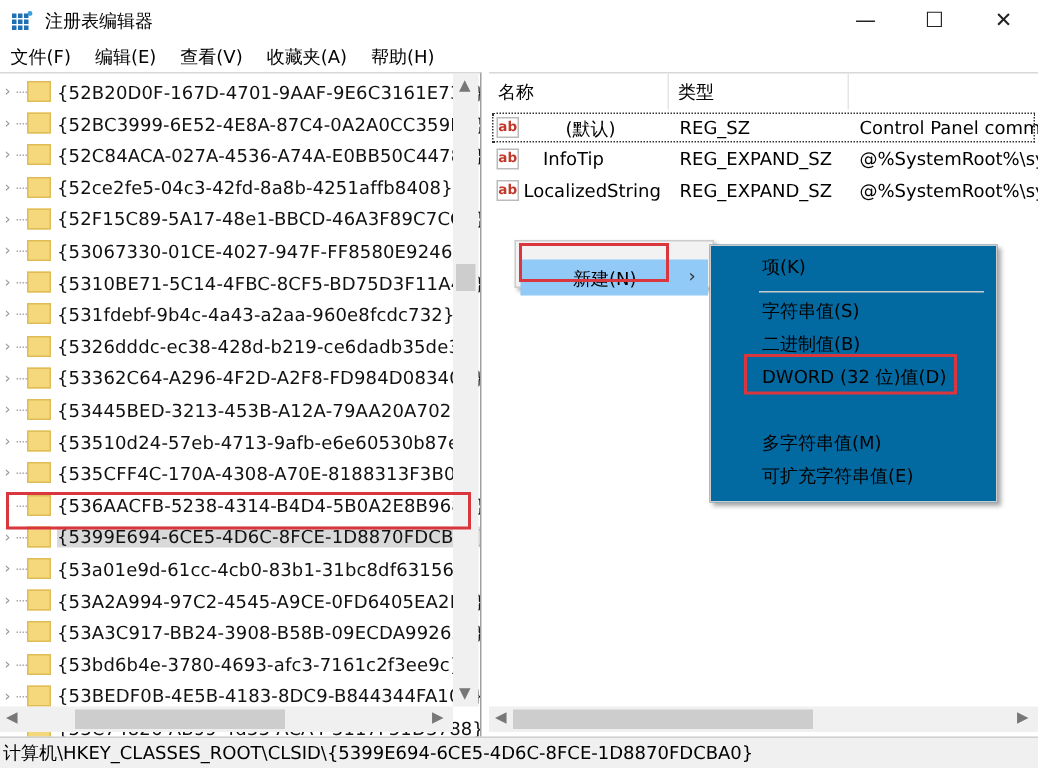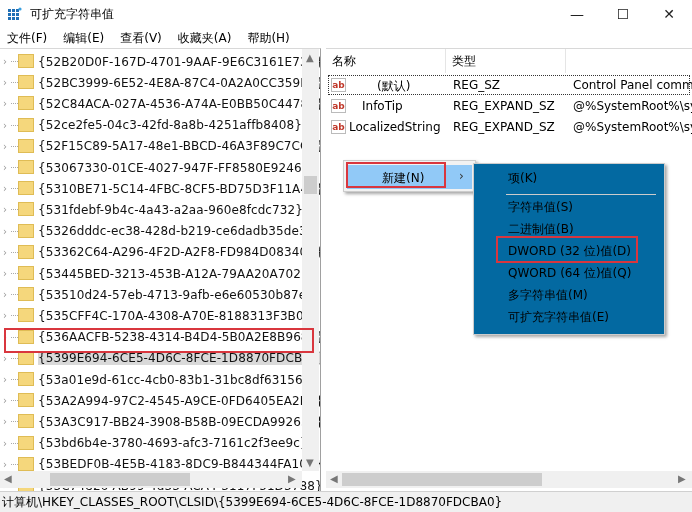--- a/index.html
+++ b/index.html
@@ -24,21 +24,21 @@
   .sarrow{position:absolute;font-size:10px;color:#777;}
   .right-pane{position:absolute;left:326px;top:48px;width:366px;height:443px;border-top:1px solid #d8d8d8;background:#fff;overflow:hidden;}
   .col-head{position:absolute;top:0;height:24px;line-height:24px;font-size:12px;color:#000;border-right:1px solid #e5e5e5;padding-left:6px;box-sizing:border-box;}
   .val-row{position:absolute;left:0;height:21px;width:366px;font-size:12px;}
   .val-row span{position:absolute;top:3px;white-space:nowrap;}
   .ab-icon{position:absolute;left:5px;top:3px;width:15px;height:14px;border:1px solid #bbb;font-size:9px;color:#c0392b;line-height:12px;text-align:center;box-sizing:border-box;font-weight:bold;}
   .focus-box{position:absolute;left:2px;top:0;width:362px;height:20px;border:1px dotted #333;box-sizing:border-box;}
   .rhscroll{position:absolute;left:0;top:422px;width:366px;height:17px;background:#f0f0f0;}
   .rhscroll .thumb{position:absolute;left:16px;top:2px;width:200px;height:13px;background:#cdcdcd;}
   .ctx1{position:absolute;left:343px;top:160px;width:131px;height:30px;background:#f2f2f2;box-shadow:2px 2px 3px rgba(0,0,0,0.35);border:1px solid #ccc;}
-  .ctx1-item{position:absolute;left:3px;top:4px;width:125px;height:24px;background:#91c9f7;}
+  .ctx1-item{position:absolute;left:3px;top:12px;width:125px;height:24px;background:#91c9f7;}
   .ctx1-item .lbl{position:absolute;left:35px;top:5px;font-size:12px;}
   .ctx1-item .arr{position:absolute;left:112px;top:4px;font-size:12px;color:#333;}
   .hl{position:absolute;border:2px solid #d9363e;box-sizing:border-box;}
   .ctx2{position:absolute;left:473px;top:163px;width:190px;height:170px;background:#0369a1;border:1px solid #ccc;box-shadow:2px 2px 3px rgba(0,0,0,0.35);}
   .ctx2-item{position:absolute;left:34px;font-size:12px;white-space:nowrap;}
   .ctx2-sep{position:absolute;left:32px;top:30px;width:150px;border-top:1px solid #ccc;}
   .statusbar{position:absolute;left:0;top:491px;width:692px;height:21px;background:#f0f0f0;border-top:1px solid #d0d0d0;font-size:12px;line-height:20px;padding-left:2px;box-sizing:border-box;white-space:nowrap;}
 </style>
 </head>
 <body>
@@ -49,21 +49,21 @@
       <rect x="4" y="2" width="3" height="3" fill="#1f6fb5"></rect>
       <rect x="8" y="2" width="3" height="3" fill="#1f6fb5"></rect>
     <rect x="0" y="6" width="3" height="3" fill="#1f6fb5"></rect>
       <rect x="4" y="6" width="3" height="3" fill="#1f6fb5"></rect>
       <rect x="8" y="6" width="3" height="3" fill="#1f6fb5"></rect>
     <rect x="0" y="10" width="3" height="3" fill="#1f6fb5"></rect>
       <rect x="4" y="10" width="3" height="3" fill="#1f6fb5"></rect>
       <rect x="8" y="10" width="3" height="3" fill="#1f6fb5"></rect>
     <circle cx="12" cy="2" r="1.6" fill="#3aa0e0"></circle>
   </svg>
-  <span class="title-text">可扩充字符串值</span>
+  <span class="title-text">注册表编辑器</span>
   <div class="win-btn" style="left:554px;">
       <span>—</span>
     </div>
   <div class="win-btn" style="left:600px;">
       <span>☐</span>
     </div>
   <div class="win-btn" style="left:646px;">
       <span>✕</span>
     </div>
 </div>
@@ -256,21 +256,20 @@
   </div>
 </div>
 <div class="hl" style="left:346px;top:162px;width:100px;height:26px;"></div>
 
 <div class="ctx2">
   <span class="ctx2-item" style="top:6px;">项(K)</span>
   <div class="ctx2-sep"></div>
   <span class="ctx2-item" style="top:35px;">字符串值(S)</span>
   <span class="ctx2-item" style="top:57px;">二进制值(B)</span>
   <span class="ctx2-item" style="top:79px;">DWORD (32 位)值(D)</span>
-  <span class="ctx2-item" style="top:101px;">QWORD (64 位)值(Q)</span>
   <span class="ctx2-item" style="top:123px;">多字符串值(M)</span>
   <span class="ctx2-item" style="top:145px;">可扩充字符串值(E)</span>
 </div>
 <div class="hl" style="left:496px;top:236px;width:142px;height:27px;"></div>
 
 <div class="statusbar">
   <span>计算机\HKEY_CLASSES_ROOT\CLSID\{5399E694-6CE5-4D6C-8FCE-1D8870FDCBA0}</span>
 </div>
 
 </body></html>

